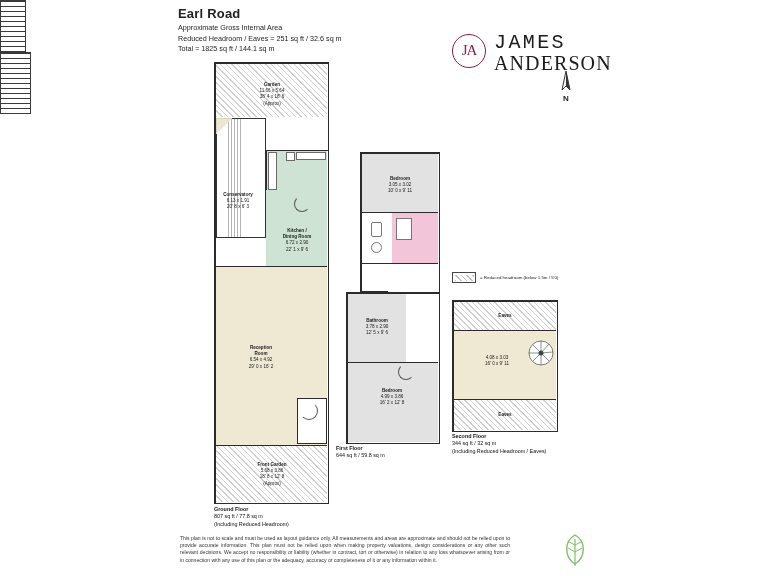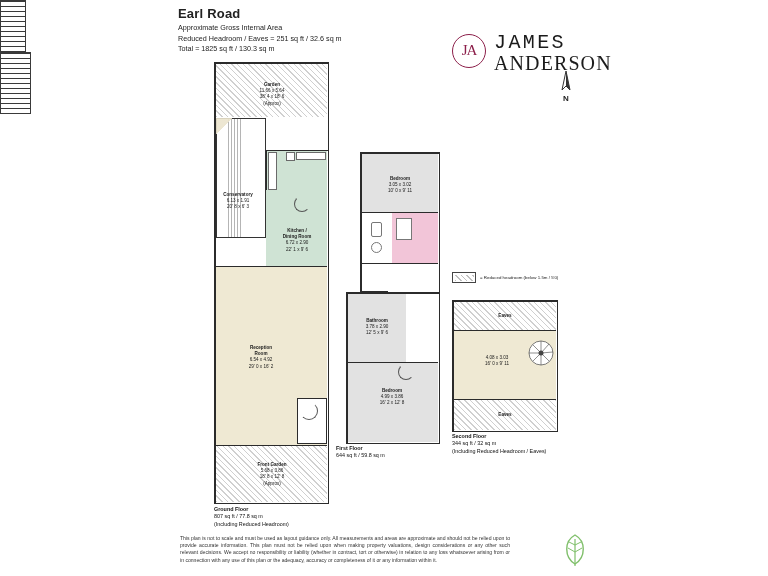--- a/index.html
+++ b/index.html
@@ -94,21 +94,21 @@
 </style>
 </head>
 <body>
 
 <div class="page">
 
   <div class="title">Earl Road</div>
   <div class="hdr-lines">
     <div>Approximate Gross Internal Area</div>
     <div>Reduced Headroom / Eaves = 251 sq ft / 32.6 sq m</div>
-    <div>Total = 1825 sq ft / 130.3 sq m</div>
+    <div>Total = 1825 sq ft / 144.1 sq m</div>
   </div>
 
   <div class="logo">
     <div class="logo-mark">
       <span>JA</span>
     </div>
     <div class="logo-text">
       <div class="l1">JAMES</div>
       <div class="l2">ANDERSON</div>
     </div>

